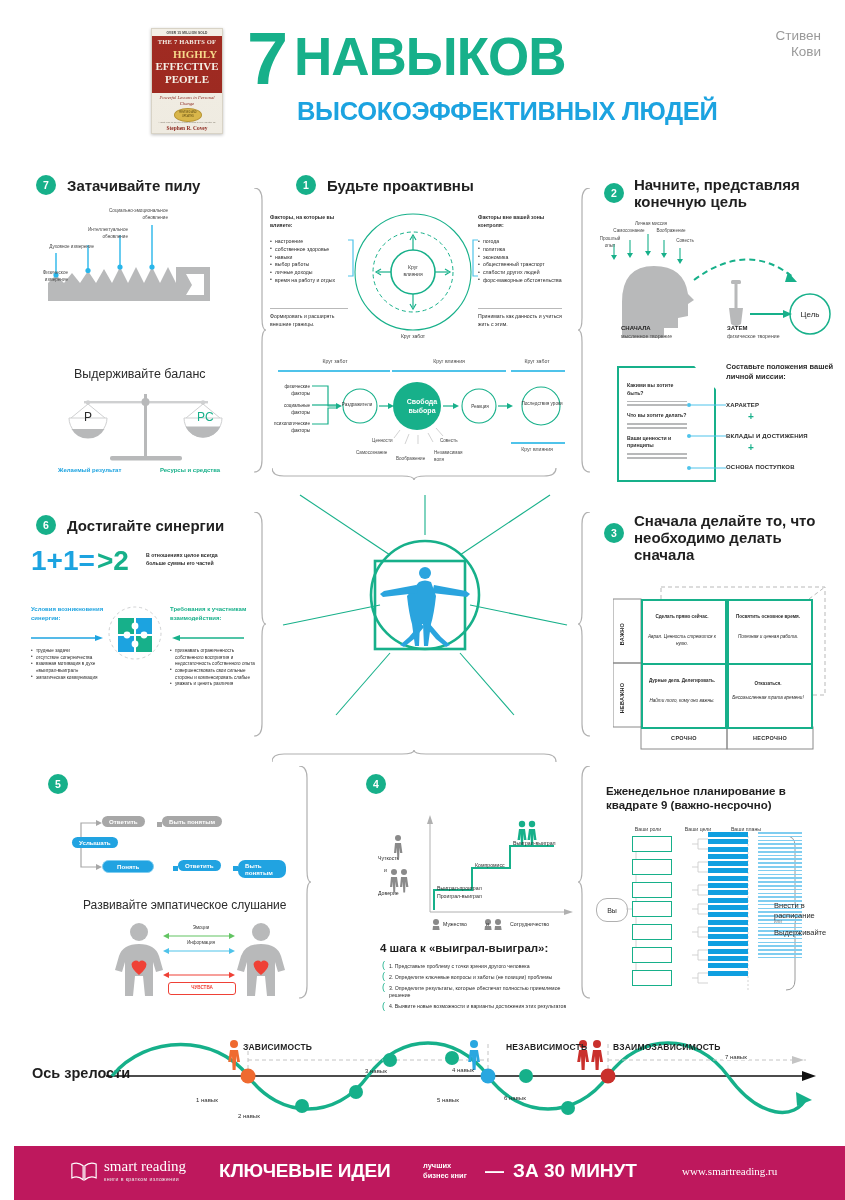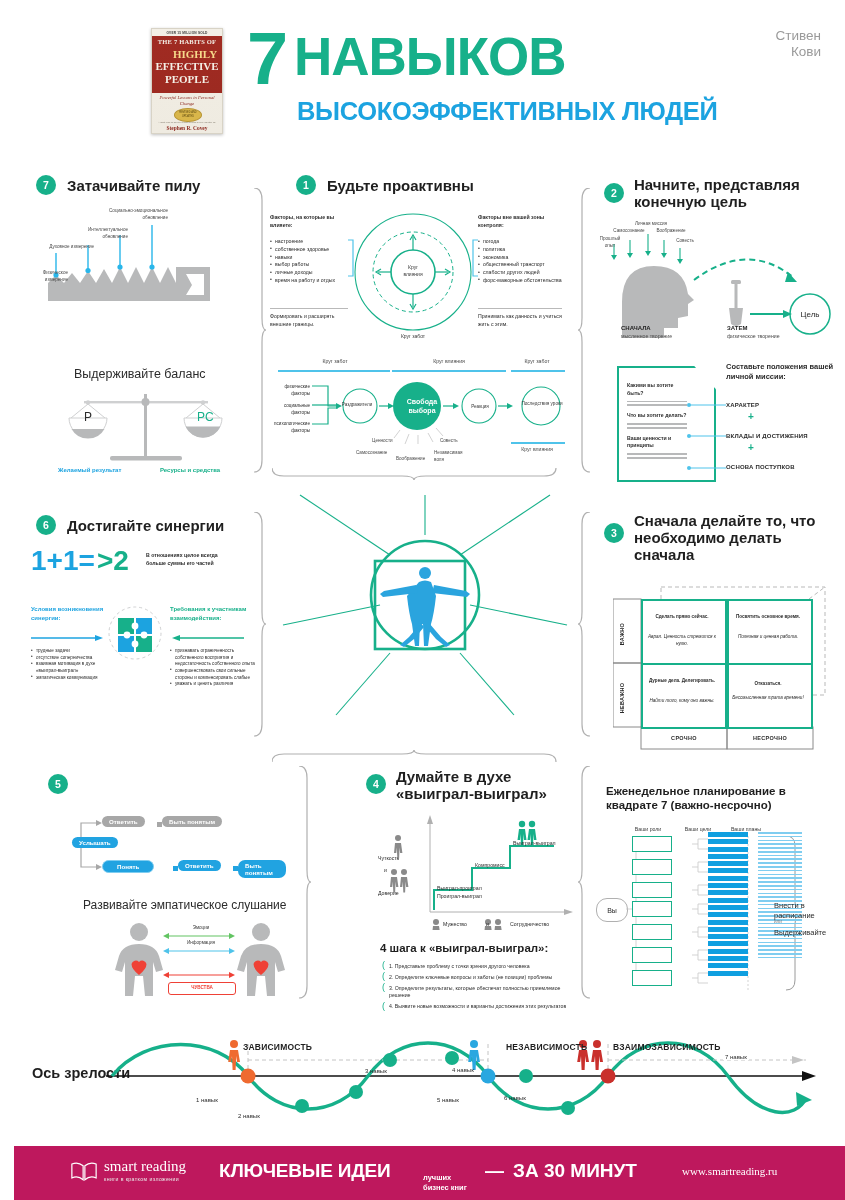--- a/index.html
+++ b/index.html
@@ -50,21 +50,21 @@
   .badge{width:20px;height:20px;border-radius:50%;background:#17b08a;color:#fff;font-weight:bold;
         font-size:10.5px;display:flex;align-items:center;justify-content:center;}
   .h-title{font-size:15px;font-weight:bold;color:#1f1f1f;line-height:17px;}
 
   
   .footer{position:absolute;left:14px;top:1146px;width:845px;height:54px;background:#be185d;}
   .f-book{position:absolute;left:57px;top:15px;width:26px;height:20px;}
   .f-sr{position:absolute;left:90px;top:12px;color:#fff;font-size:15px;font-family:"Liberation Serif",serif;}
   .f-sr2{position:absolute;left:90px;top:30px;color:#e9eaea;font-size:5.2px;letter-spacing:.4px;}
   .f-key{position:absolute;left:205px;top:14px;color:#fff;font-size:19px;font-weight:bold;letter-spacing:-.2px;}
-  .f-small{position:absolute;left:409px;top:15px;color:#fff;font-size:7.5px;font-weight:bold;line-height:9.5px;margin-top:12px;}
+  .f-small{position:absolute;left:409px;top:15px;color:#fff;font-size:7.5px;font-weight:bold;line-height:9.5px;}
   .f-dash{position:absolute;left:471px;top:14px;color:#fff;font-size:19px;font-weight:bold;}
   .f-30{position:absolute;left:499px;top:14px;color:#fff;font-size:19px;font-weight:bold;}
   .f-url{position:absolute;left:668px;top:19px;color:#fff;font-size:11px;font-family:"Liberation Serif",serif;}
 
   
   .bullets{margin:0;padding:0;list-style:none;}
   .bullets li{padding-left:5px;position:relative;}
   .bullets li:before{content:"•";position:absolute;left:0;top:-0.5px;}
 
   .pill{border-radius:7px;padding:2px 7px;color:#fff;font-size:6.2px;font-weight:bold;display:inline-block;}
@@ -484,21 +484,20 @@
     <path d="M54 52 L48 55 L54 58 Z" fill="#ef4136"></path>
       <path d="M114 52 L120 55 L114 58 Z" fill="#ef4136"></path>
   </svg>
   <div class="abs tiny" style="left:146px;top:925px;width:110px;text-align:center;color:#3a3a3a;">Эмоции</div>
   <div class="abs tiny" style="left:146px;top:940px;width:110px;text-align:center;color:#3a3a3a;">Информация</div>
   <div class="abs tiny ttl" style="left:168px;top:982px;width:66px;text-align:center;color:#ef4136;
        border:1px solid #ef4136;border-radius:3px;padding:2px 0;background:#fff;">ЧУВСТВА</div>
 
   <div class="abs" style="left:366px;top:768px;display:flex;align-items:flex-start;gap:10px;width:200px;">
     <div class="badge" style="flex:0 0 20px;margin-top:6px;">4</div>
-    <div class="h-title">Думайте в духе «выиграл-выиграл»</div>
   </div>
 
   <svg class="abs" style="left:378px;top:812px;" width="200" height="118">
     <line x1="52" y1="6" x2="52" y2="100" stroke="#b0b0b0" stroke-width="1"></line>
     <path d="M49 12 L52 3 L55 12 Z" fill="#b0b0b0"></path>
     <line x1="52" y1="100" x2="192" y2="100" stroke="#b0b0b0" stroke-width="1"></line>
     <path d="M186 97 L195 100 L186 103 Z" fill="#b0b0b0"></path>
     <polyline points="56,98 56,78 94,78 94,56 132,56 132,34 176,34" fill="none" stroke="#17b08a" stroke-width="2"></polyline>
     <g fill="#17b08a">
       <circle cx="144" cy="12" r="3.2"></circle>
@@ -544,21 +543,21 @@
     <div class="tiny2" style="padding:1.6px 0;padding-left:7px;position:relative;">
       <span class="abs green" style="left:0;top:0;font-size:9px;line-height:9px;">(</span>
       <span>3. Определите результаты, которые обеспечат полностью приемлемое решение</span>
     </div>
     <div class="tiny2" style="padding:1.6px 0;padding-left:7px;position:relative;">
       <span class="abs green" style="left:0;top:0;font-size:9px;line-height:9px;">(</span>
       <span>4. Выявите новые возможности и варианты достижения этих результатов</span>
     </div>
   </div>
 
-  <div class="abs" style="left:606px;top:784px;font-size:11.5px;font-weight:bold;color:#1f1f1f;width:200px;line-height:14px;">Еженедельное планирование в квадрате 7 (важно-несрочно)</div>
+  <div class="abs" style="left:606px;top:784px;font-size:11.5px;font-weight:bold;color:#1f1f1f;width:200px;line-height:14px;">Еженедельное планирование в квадрате 9 (важно-несрочно)</div>
 
   <div class="abs tiny2" style="left:626px;top:826px;width:44px;text-align:center;color:#3a3a3a;">Ваши роли</div>
   <div class="abs tiny2" style="left:676px;top:826px;width:44px;text-align:center;color:#3a3a3a;">Ваши цели</div>
   <div class="abs tiny2" style="left:722px;top:826px;width:48px;text-align:center;color:#3a3a3a;">Ваши планы</div>
 
   <div class="abs" style="left:596px;top:836px;width:200px;height:156px;">
     <div class="abs" style="left:0;top:62px;width:30px;height:22px;border:1px solid #b0b0b0;border-radius:11px;
          display:flex;align-items:center;justify-content:center;font-size:7px;color:#2b2b2b;">Вы</div>
     <svg class="abs" style="left:30px;top:0;" width="170" height="156">
       <polyline points="0,73 10,73" fill="none" stroke="#c8c8c8" stroke-width=".8"></polyline>

